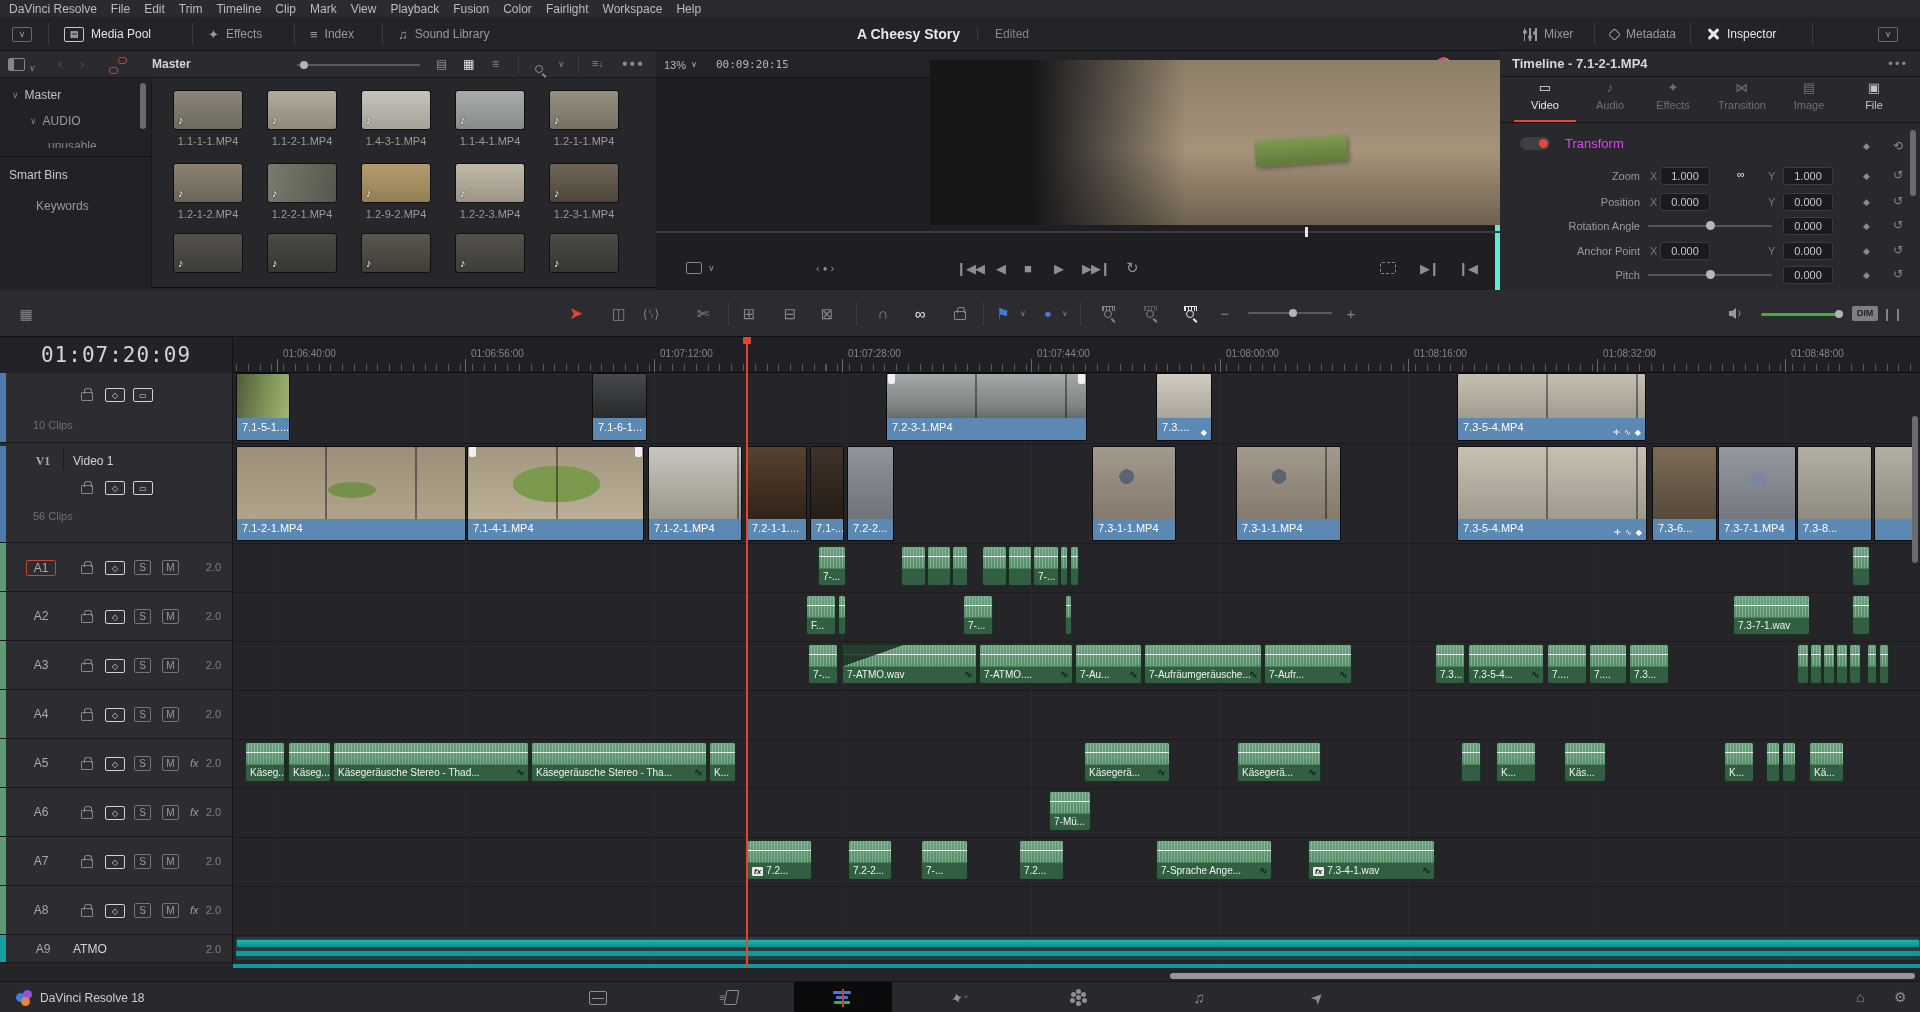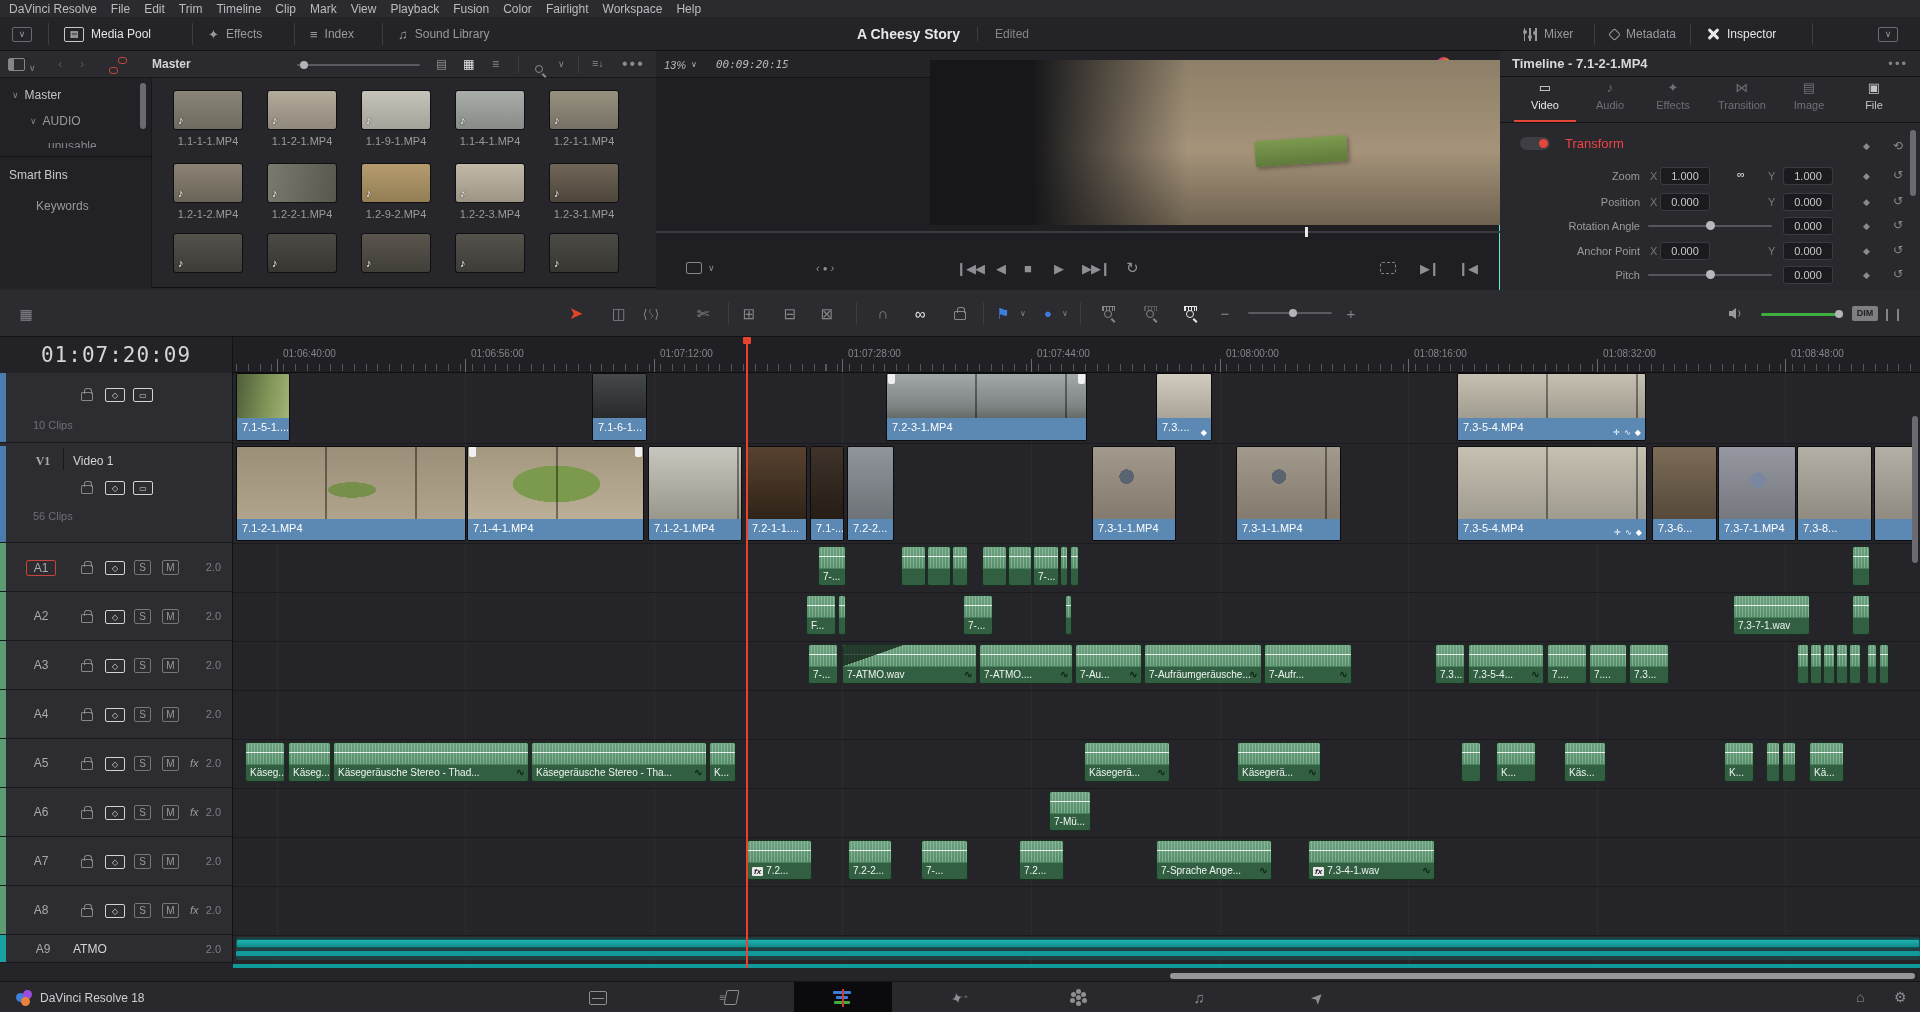--- a/index.html
+++ b/index.html
@@ -22,21 +22,21 @@
   #bin-panel{left:0;top:78px;width:152px;height:210px;background:#212126;border-right:1px solid #18181b;font-size:12px;}
   .bin-row{position:absolute;left:0;width:100%;height:17px;display:flex;align-items:center;gap:6px;color:#c2c2c6;}
   #pool-grid{left:152px;top:78px;width:504px;height:210px;background:#26262b;overflow:hidden;border-bottom:1px solid #101013;}
   .pool-clip{position:absolute;width:70px;}
   .pool-thumb{width:70px;height:40px;border-radius:3px;border:1px solid #101013;position:relative;}
   .pool-note{position:absolute;left:4px;bottom:3px;font-size:11px;color:#fff;text-shadow:0 0 2px #000;}
   .pool-name{width:86px;margin-left:-8px;text-align:center;font-size:11px;color:#9a9a9e;margin-top:5px;white-space:nowrap;}
   .slider-track{position:absolute;height:2px;background:#5a5a60;border-radius:1px;}
   .slider-dot{position:absolute;width:8px;height:8px;border-radius:50%;background:#b4b4b8;top:-3px;}
   
-  #viewer{left:656px;top:51px;width:844px;height:239px;background:#1f1f23;border-right:1px solid #5eead4;font-style:italic;}
+  #viewer{left:656px;top:51px;width:844px;height:239px;background:#1f1f23;border-right:5px solid #5eead4;}
   #viewer-topbar{position:absolute;left:0;top:0;width:844px;height:27px;background:#242428;border-bottom:1px solid #131316;font-size:11px;color:#b8b8bc;}
   .vt{position:absolute;top:0;height:27px;display:flex;align-items:center;gap:5px;}
   #viewer-video{position:absolute;left:274px;top:9px;width:570px;height:165px;background:linear-gradient(180deg,#8d7f68 0%,#a5937a 55%,#6e6250 100%);overflow:hidden;}
   #viewer-video .darkside{position:absolute;left:0;top:0;width:45%;height:100%;background:linear-gradient(90deg,#17171a 40%,rgba(23,23,26,0));}
   #cutting-board{position:absolute;left:325px;top:78px;width:92px;height:26px;background:linear-gradient(#7d9a50,#5f7a3a);transform:rotate(-4deg);border-radius:2px;box-shadow:2px 2px 4px rgba(0,0,0,.35);}
   #viewer-scrub{position:absolute;left:0;top:180px;width:844px;height:2px;background:#3a3a40;}
   #scrub-handle{position:absolute;left:649px;top:-4px;width:3px;height:10px;background:#e8e8ea;}
   .trans{position:absolute;top:207px;height:20px;display:flex;align-items:center;color:#8e8e93;font-size:13px;letter-spacing:-1px;}
   
   #inspector{left:1500px;top:51px;width:420px;height:239px;background:#28282d;overflow:hidden;}
@@ -292,21 +292,21 @@
       <div class="pool-clip" style="left: 115px; top: 12px; width: 70px; position: absolute;">
         <div class="pool-thumb ps-clap1">
           <span class="pool-note">♪</span>
         </div>
         <div class="pool-name">1.1-2-1.MP4</div>
       </div>
       <div class="pool-clip" style="left: 209px; top: 12px; width: 70px; position: absolute;">
         <div class="pool-thumb ps-white">
           <span class="pool-note">♪</span>
         </div>
-        <div class="pool-name">1.1-9-1.MP4</div>
+        <div class="pool-name">1.4-3-1.MP4</div>
       </div>
       <div class="pool-clip" style="left: 303px; top: 12px; width: 70px; position: absolute;">
         <div class="pool-thumb ps-kitchenw">
           <span class="pool-note">♪</span>
         </div>
         <div class="pool-name">1.1-4-1.MP4</div>
       </div>
       <div class="pool-clip" style="left: 397px; top: 12px; width: 70px; position: absolute;">
         <div class="pool-thumb ps-green">
           <span class="pool-note">♪</span>
@@ -426,21 +426,21 @@
         <div class="insp-tab" style="left: 213px; top: 29px; width: 58px; position: absolute;"><span class="ticon">⋈</span><span>Transition</span></div>
         <div class="insp-tab" style="left: 280px; top: 29px; width: 58px; position: absolute;"><span class="ticon">▤</span><span>Image</span></div>
         <div class="insp-tab bright" style="left: 345px; top: 29px; width: 58px; position: absolute;"><span class="ticon">▣</span><span>File</span></div>
       </div>
     <div id="tab-underline" style="left: 14px; top: 69px; width: 62px; height: 2px; position: absolute;"></div>
     <div class="abs" style="left:0;top:71px;width:420px;height:1px;background:#131316;"></div>
     <div class="abs" style="left:20px;top:86px;">
       <span class="toggle">
           <i></i>
         </span>
-      <span style="position:absolute;left:45px;top:-1px;font-size:13px;color:#ef4444;white-space:nowrap;">Transform</span>
+      <span style="position:absolute;left:45px;top:-1px;font-size:13px;color:#d946ef;white-space:nowrap;">Transform</span>
     </div>
     <span class="kf" style="left:363px;top:90px;">◆</span>
     <span class="rst" style="left:393px;top:88px;">⟲</span>
     <div id="insp-rows">
         <div class="irow" style="left: 0px; top: 116px; width: 420px; height: 20px; position: absolute;">
           <div class="lbl">Zoom</div>
           <div class="axis" style="left: 150px; top: 3px; position: absolute;">X</div>
           <div class="ibox" style="left: 160px; top: 0px; width: 50px; height: 18px; position: absolute;">1.000</div>
           <div style="left: 237px; top: 1px; position: absolute; color: rgb(228, 228, 232);">∞</div>
           <div class="axis" style="left: 268px; top: 3px; position: absolute;">Y</div>

